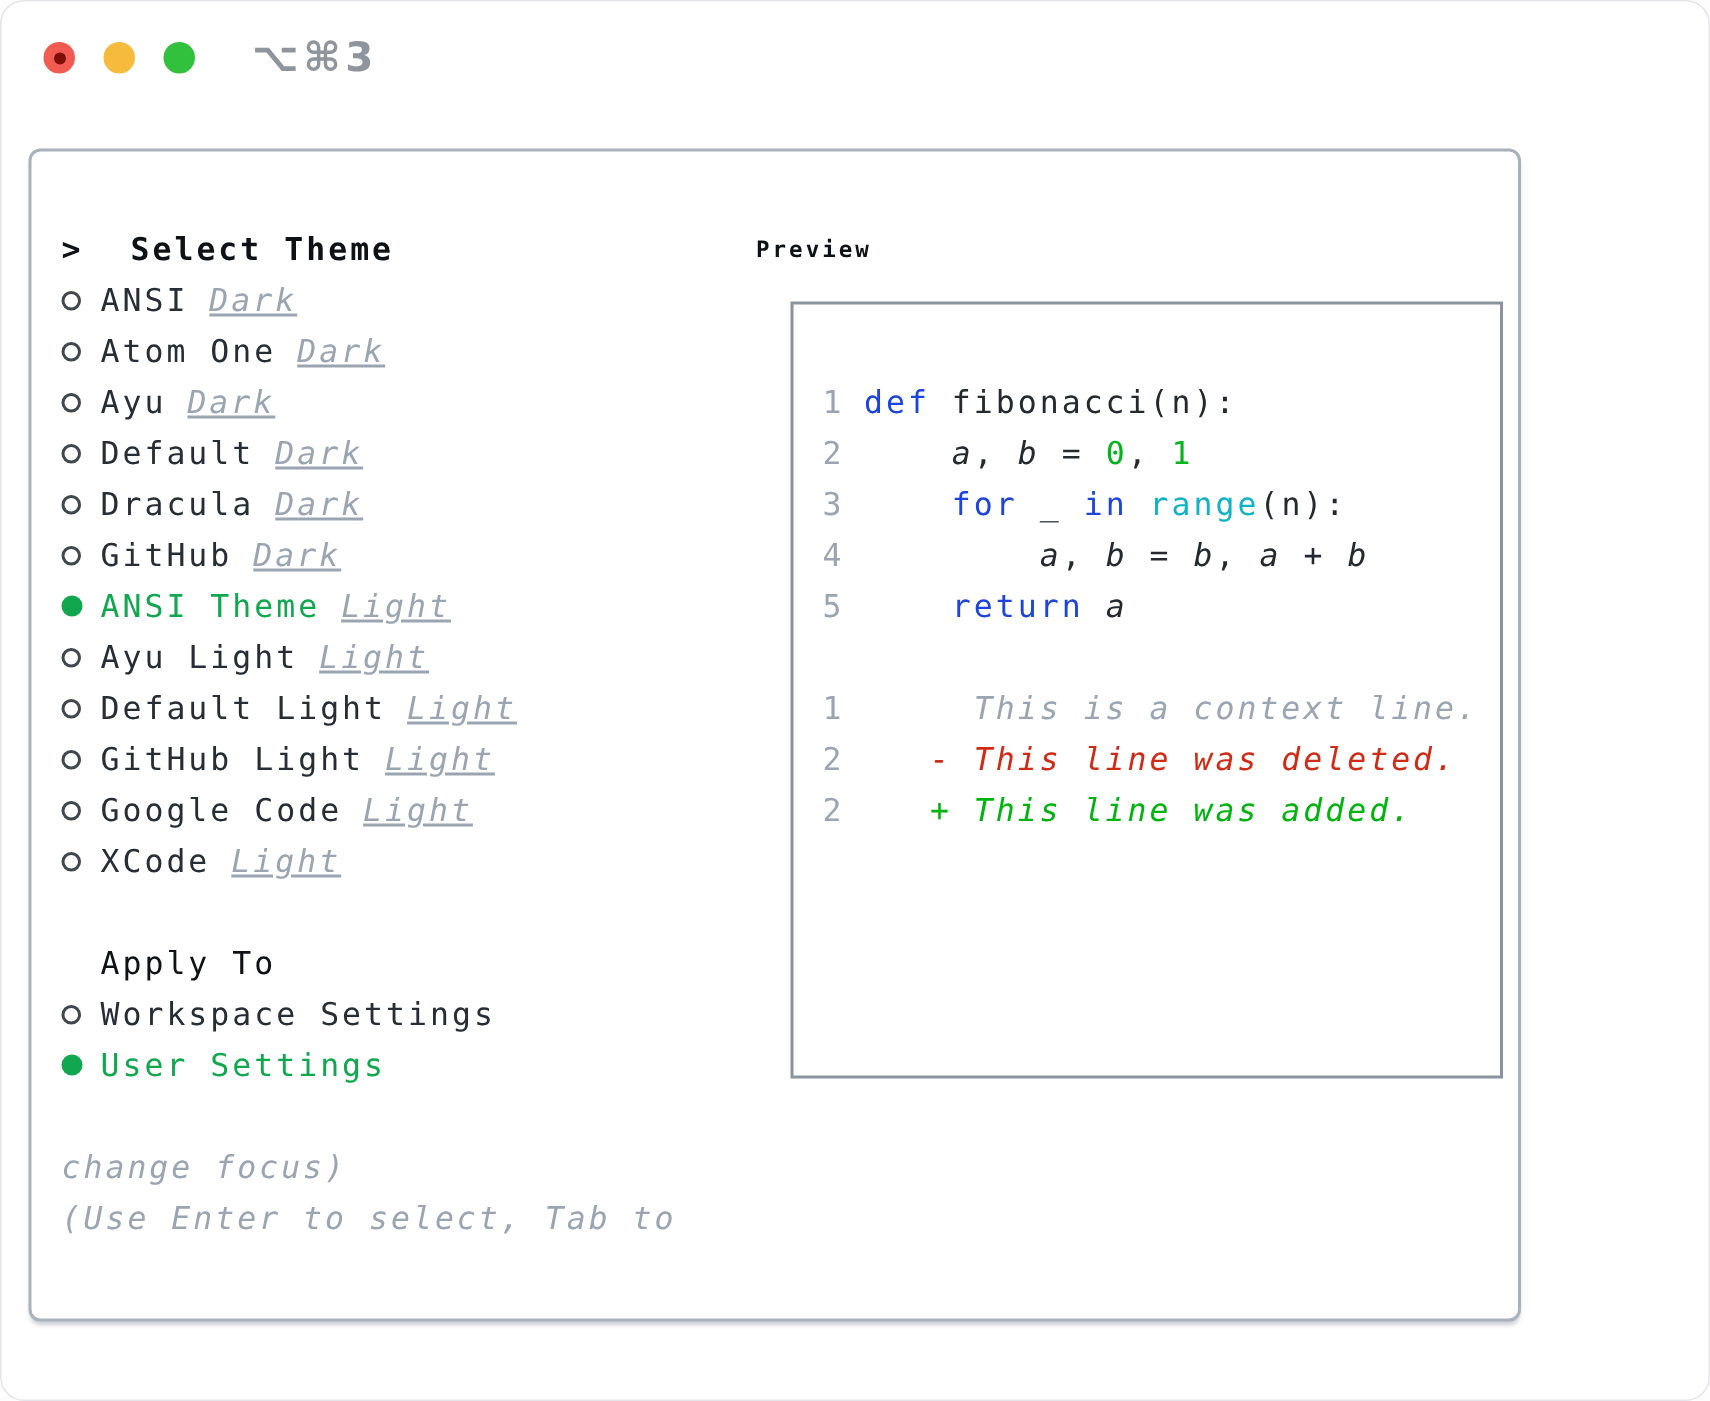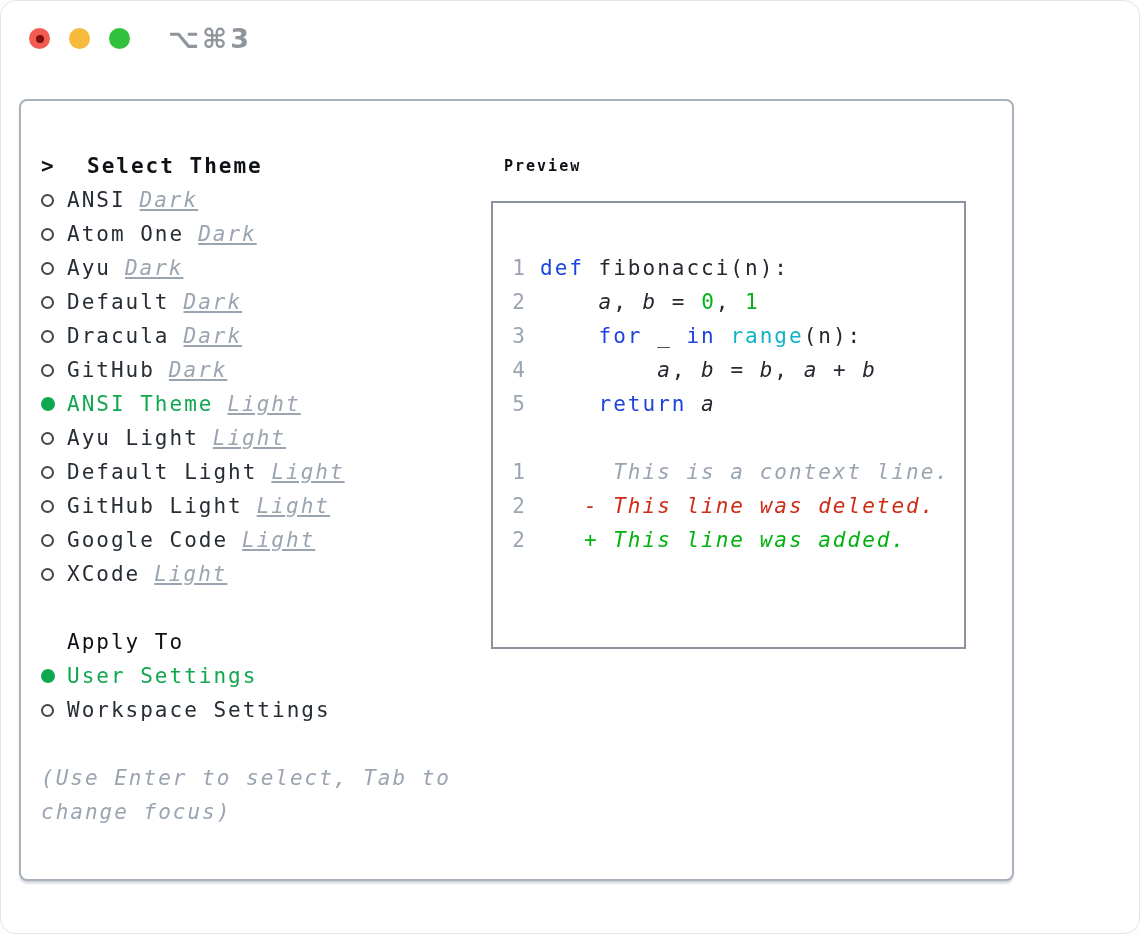--- a/index.html
+++ b/index.html
@@ -44,21 +44,21 @@
   .t-name.sel{color:var(--green);}
   .t-tag{color:var(--muted); font-style:italic; margin-left:14px;text-decoration:underline;}
   .spacer{height:34px;}
   .help-line{height:34px; line-height:34px; font-size:21px; letter-spacing:2px; color:var(--muted); font-style:italic; white-space:pre;}
   
   .preview-title{
     position:absolute; left:483px; top:48px; height:34px; line-height:34px;
     font-size:15px; font-weight:bold; letter-spacing:2px; color:#0e1116;
   }
   .preview-box{
-    position:absolute; left:470px; top:100px; width:475px; height:448px;
+    position:absolute; left:506px; top:100px; width:475px; height:518px;
     border:2px solid var(--border_preview); background:#fff; box-sizing:border-box;
     overflow:hidden;
   }
   .code{padding:48px 0 0 18px;}
   .cline{height:34px; line-height:34px; font-size:21px; letter-spacing:2px; white-space:pre;}
   .ln{display:inline-block; width:16px; text-align:right; color:var(--muted); margin-right:13px;}
   .c-kw{color:var(--kw);}
   .c-fg{color:var(--fg);}
   .c-var{color:var(--fg); font-style:italic;}
   .c-num{color:var(--num);}
@@ -103,26 +103,26 @@
           <div class="row"><span class="marker"><span class="radio"></span></span><span class="t-name">GitHub Light</span><span class="t-tag">Light</span></div>
           <div class="row"><span class="marker"><span class="radio"></span></span><span class="t-name">Google Code</span><span class="t-tag">Light</span></div>
           <div class="row"><span class="marker"><span class="radio"></span></span><span class="t-name">XCode</span><span class="t-tag">Light</span></div>
         </div>
       <div class="spacer"></div>
       <div class="row">
         <span class="marker"></span>
         <span style="color:#0e1116;">Apply To</span>
       </div>
       <div id="apply-to-list">
+          <div class="row"><span class="marker"><span class="radio"></span></span><span class="t-name">Workspace Settings</span></div>
           <div class="row"><span class="marker"><span class="radio sel"></span></span><span class="t-name sel">User Settings</span></div>
-          <div class="row"><span class="marker"><span class="radio"></span></span><span class="t-name">Workspace Settings</span></div>
         </div>
       <div class="spacer"></div>
+      <div class="help-line">change focus)</div>
       <div class="help-line">(Use Enter to select, Tab to</div>
-      <div class="help-line">change focus)</div>
     </div>
 
     <div class="preview-title">Preview</div>
 
     <div class="preview-box">
       <div class="code" id="code-lines">
           <div class="cline"><span class="ln">1</span><span class="c-kw">def</span><span class="c-fg"> fibonacci(n):</span></div>
           <div class="cline"><span class="ln">2</span><span class="c-fg">    </span><span class="c-var">a</span><span class="c-fg">, </span><span class="c-var">b</span><span class="c-fg"> = </span><span class="c-num">0</span><span class="c-fg">, </span><span class="c-num">1</span></div>
           <div class="cline"><span class="ln">3</span><span class="c-fg">    </span><span class="c-kw">for</span><span class="c-fg"> _ </span><span class="c-kw">in</span><span class="c-fg"> </span><span class="c-builtin">range</span><span class="c-fg">(n):</span></div>
           <div class="cline"><span class="ln">4</span><span class="c-fg">        </span><span class="c-var">a</span><span class="c-fg">, </span><span class="c-var">b</span><span class="c-fg"> = </span><span class="c-var">b</span><span class="c-fg">, </span><span class="c-var">a</span><span class="c-fg"> + </span><span class="c-var">b</span></div>

